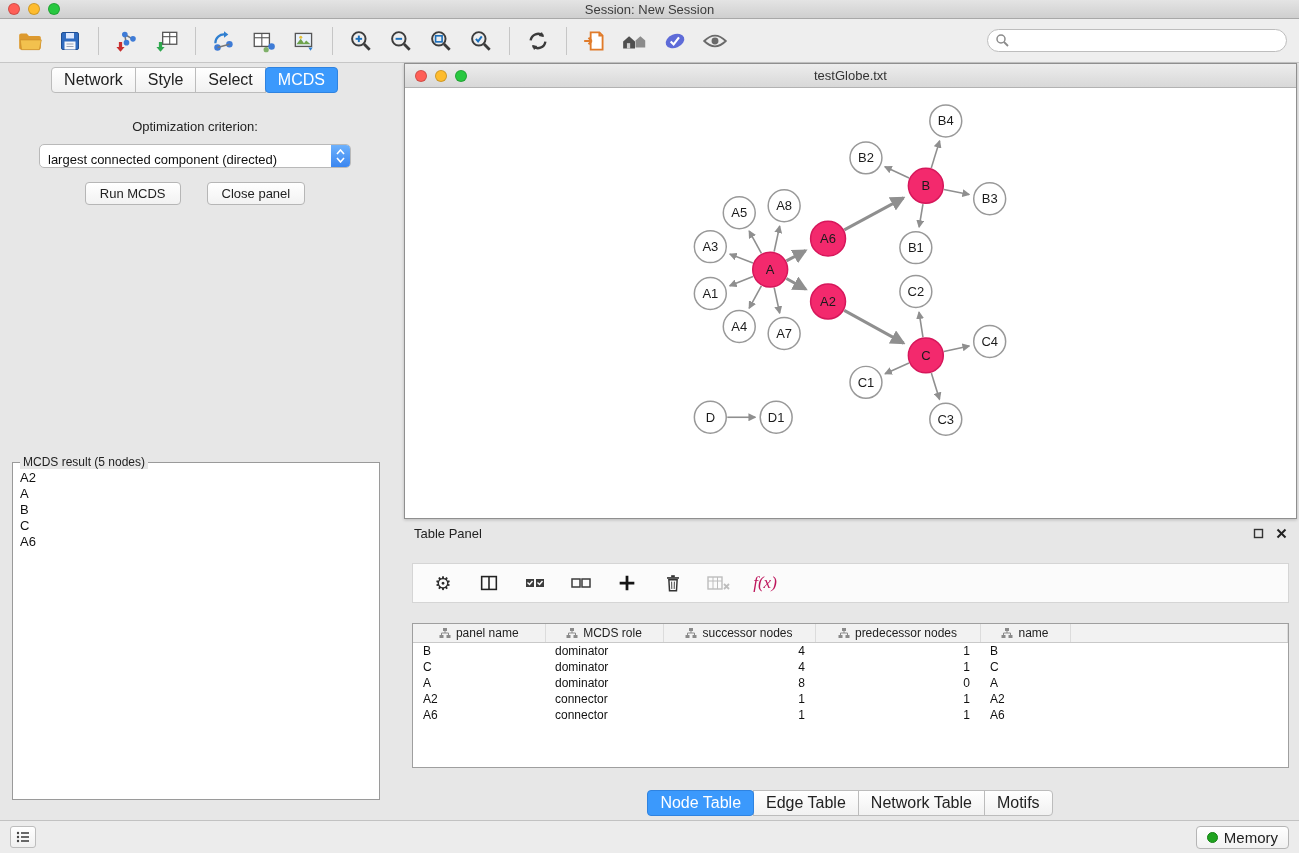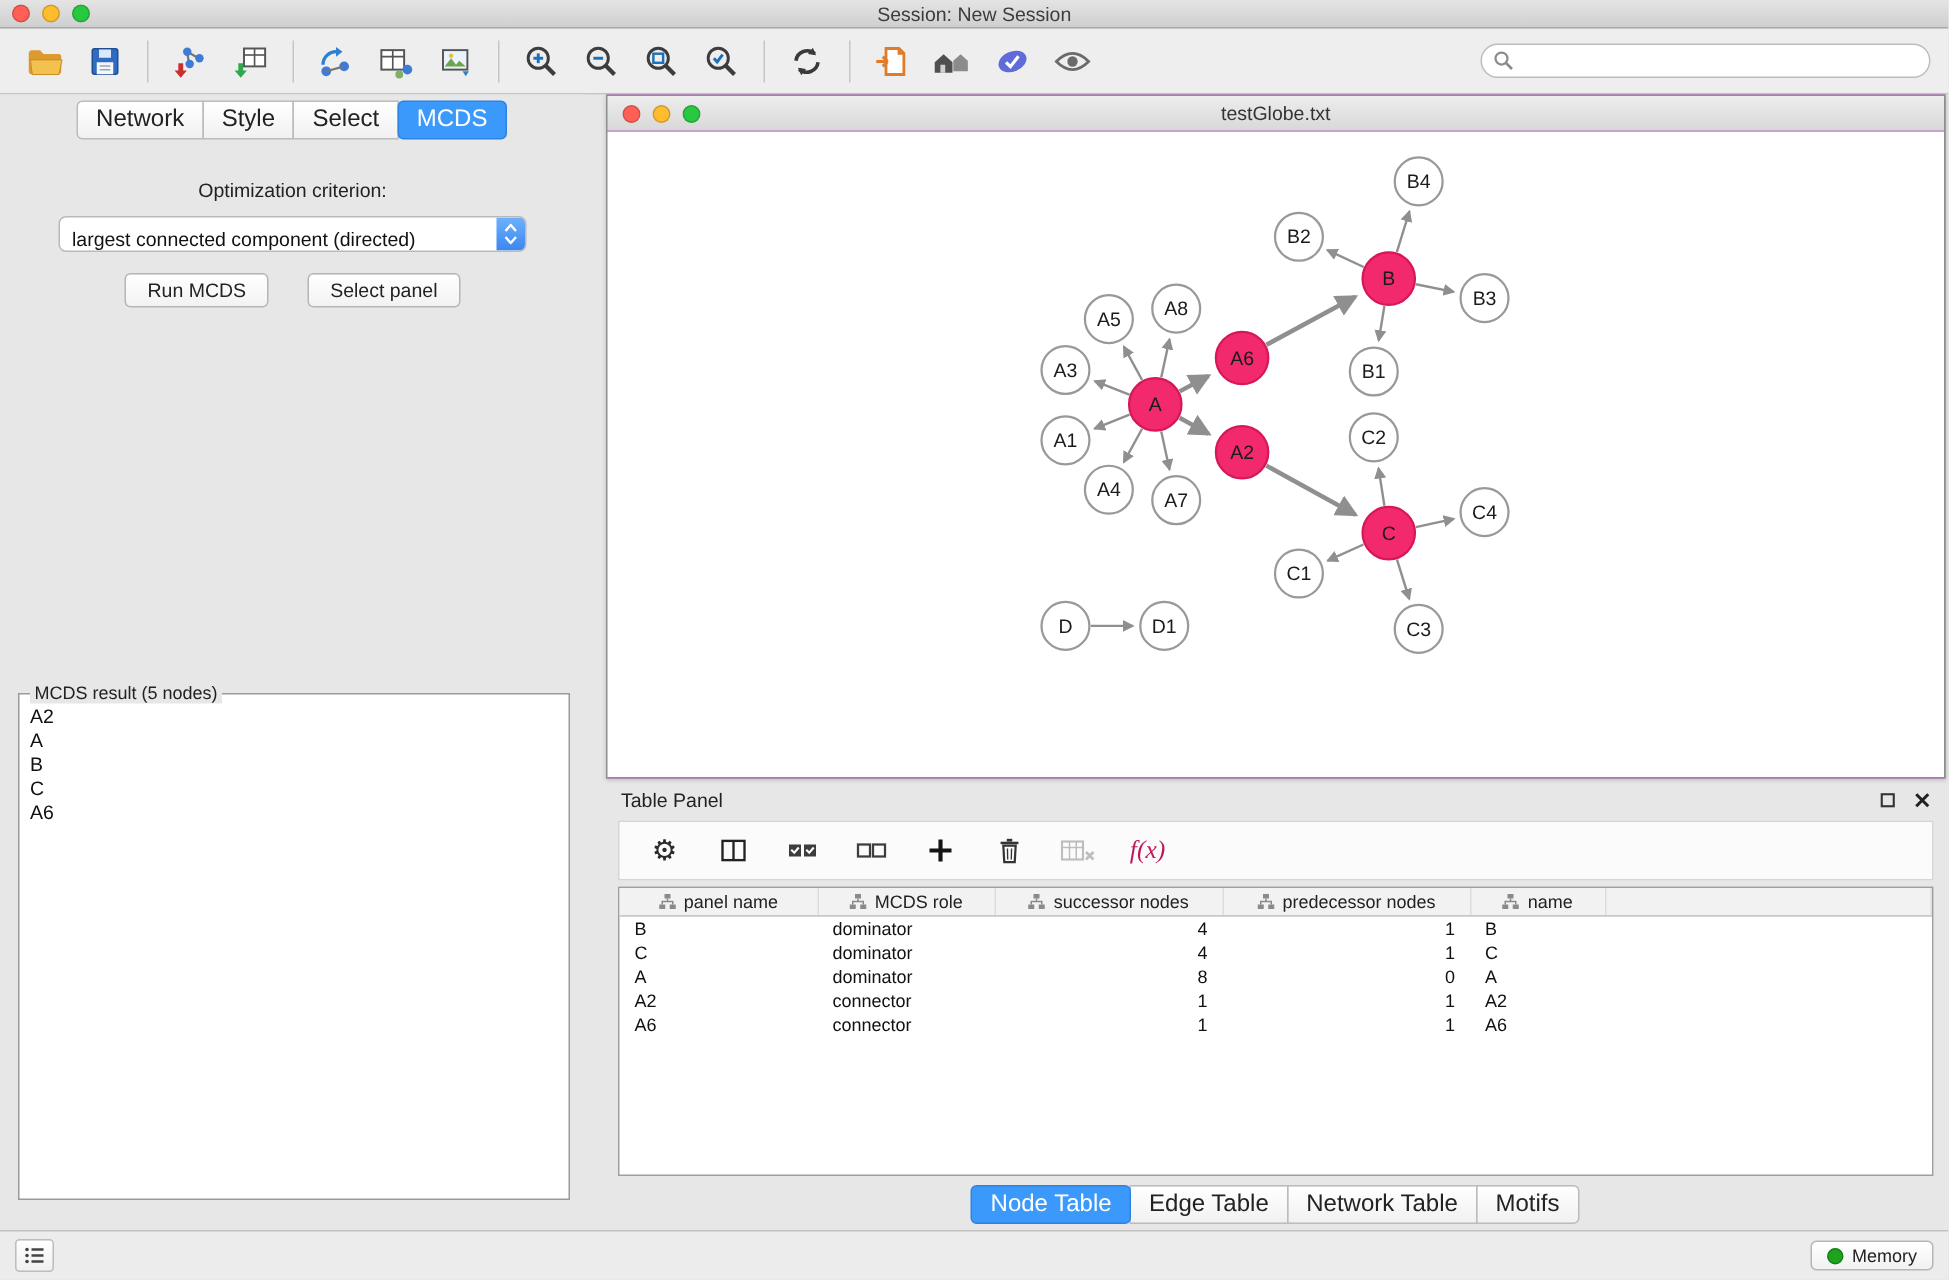--- a/index.html
+++ b/index.html
@@ -112,21 +112,21 @@
     background:linear-gradient(#ededed,#d8d8d8);
     border-bottom:1px solid #b2b2b2;
     display:flex; align-items:center;
   }
   .net-titlebar .traffic { margin-left:10px; }
   .net-titlebar .title { position:absolute; left:0; right:0; text-align:center; font-size:13px; color:#333; }
   .net-canvas { flex:1; background:#fff; position:relative; overflow:hidden; }
   .net-canvas svg { display:block; width:100%; height:100%; }
 
   
-  .table-panel { flex:1; display:flex; flex-direction:column; min-height:0; padding-bottom:4px; }
+  .table-panel { flex:1; display:flex; flex-direction:column; min-height:0; padding-bottom:4px;gap:16px; }
   .tp-toolbar {
     height:40px; flex:0 0 40px; margin:2px 8px 4px 8px;
     background:#fbfbfb; border:1px solid #d5d5d5;
     display:flex; align-items:center; gap:18px; padding:0 16px;
   }
   .tp-toolbar .tbtn { width:28px; height:28px; }
   .gear-glyph { font-family:"DejaVu Sans",sans-serif; font-size:19px; color:#2b2b2b; line-height:1; }
   .fx { font-family:"Liberation Serif",serif; font-style:italic; font-size:17px; color:#be185d; }
   .table-box {
     flex:1; margin:0 8px; border:1px solid #9f9f9f; background:#fff; overflow:hidden; min-height:0;
@@ -145,21 +145,21 @@
     height:33px; flex:0 0 33px; background:#ececec; border-top:1px solid #c2c2c2;
     display:flex; align-items:center; padding:0 10px;
   }
   .status-left-btn {
     width:26px; height:22px; border:1px solid #bdbdbd; border-radius:3px;
     background:linear-gradient(#fff,#f0f0f0); display:flex; align-items:center; justify-content:center;
   }
   .memory-btn {
     margin-left:auto; display:flex; align-items:center; gap:6px;
     border:1px solid #b5b5b5; border-radius:4px; background:linear-gradient(#fff,#f1f1f1);
-    padding:2px 10px; font-size:12px; color:#222; cursor:default;
+    padding:2px 10px; font-size:15px; color:#222; cursor:default;
   }
   .memdot { width:11px; height:11px; border-radius:50%; background:#1fa31f; border:1px solid #148014; }
 </style>
 </head>
 <body>
 
 <div class="titlebar">
   <div class="traffic">
     <span class="light red"></span>
     <span class="light yellow"></span>
@@ -334,21 +334,21 @@
           <svg width="9" height="6" viewBox="0 0 9 6">
               <path d="M1 5l3.5-4L8 5" fill="none" stroke="#fff" stroke-width="1.6"></path>
             </svg>
           <svg width="9" height="6" viewBox="0 0 9 6">
               <path d="M1 1l3.5 4L8 1" fill="none" stroke="#fff" stroke-width="1.6"></path>
             </svg>
         </span>
       </div>
       <div class="cp-buttons">
         <button class="btn">Run MCDS</button>
-        <button class="btn">Select panel</button>
+        <button class="btn">Close panel</button>
       </div>
     </div>
     <fieldset class="result-box">
       <legend>MCDS result (5 nodes)</legend>
       <div>
           <div class="result-item">A2</div>
           <div class="result-item">A</div>
           <div class="result-item">B</div>
           <div class="result-item">C</div>
           <div class="result-item">A6</div>

